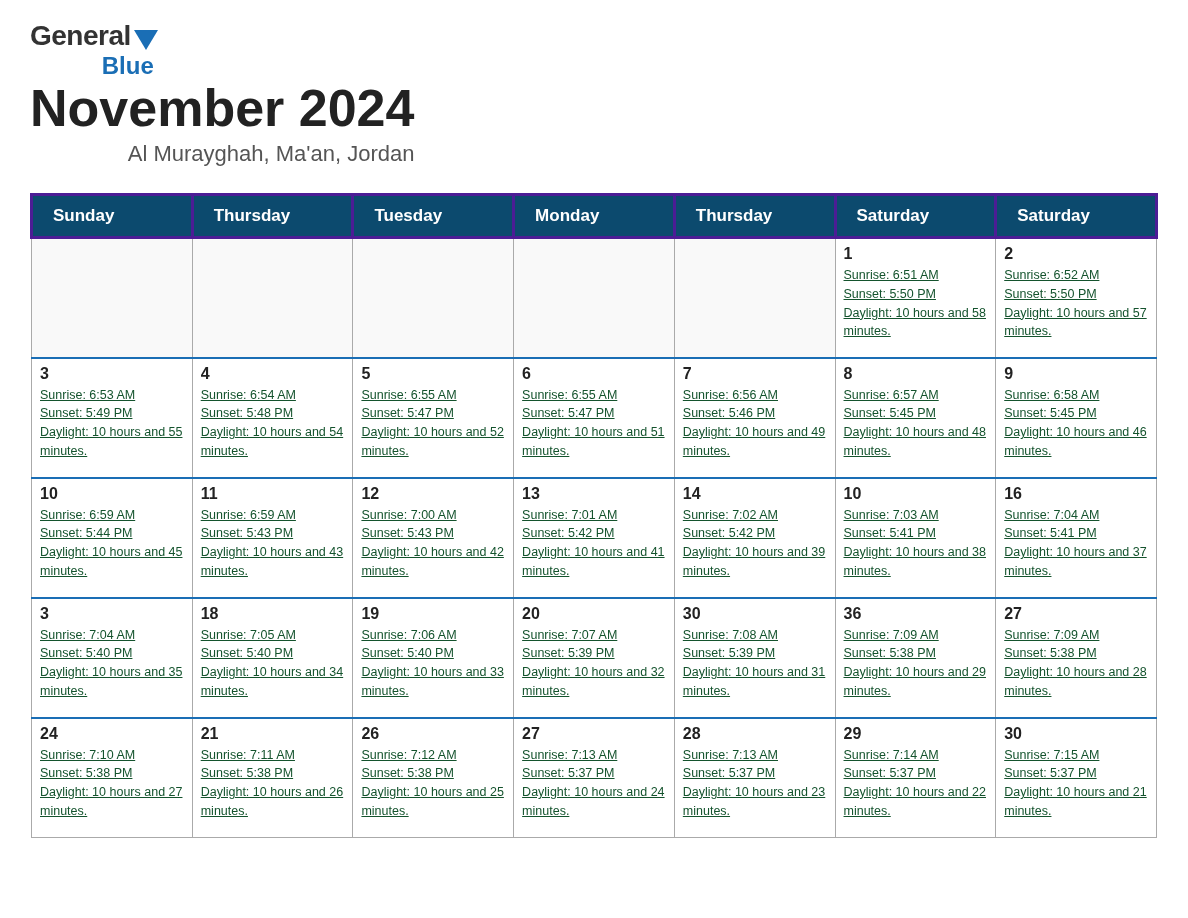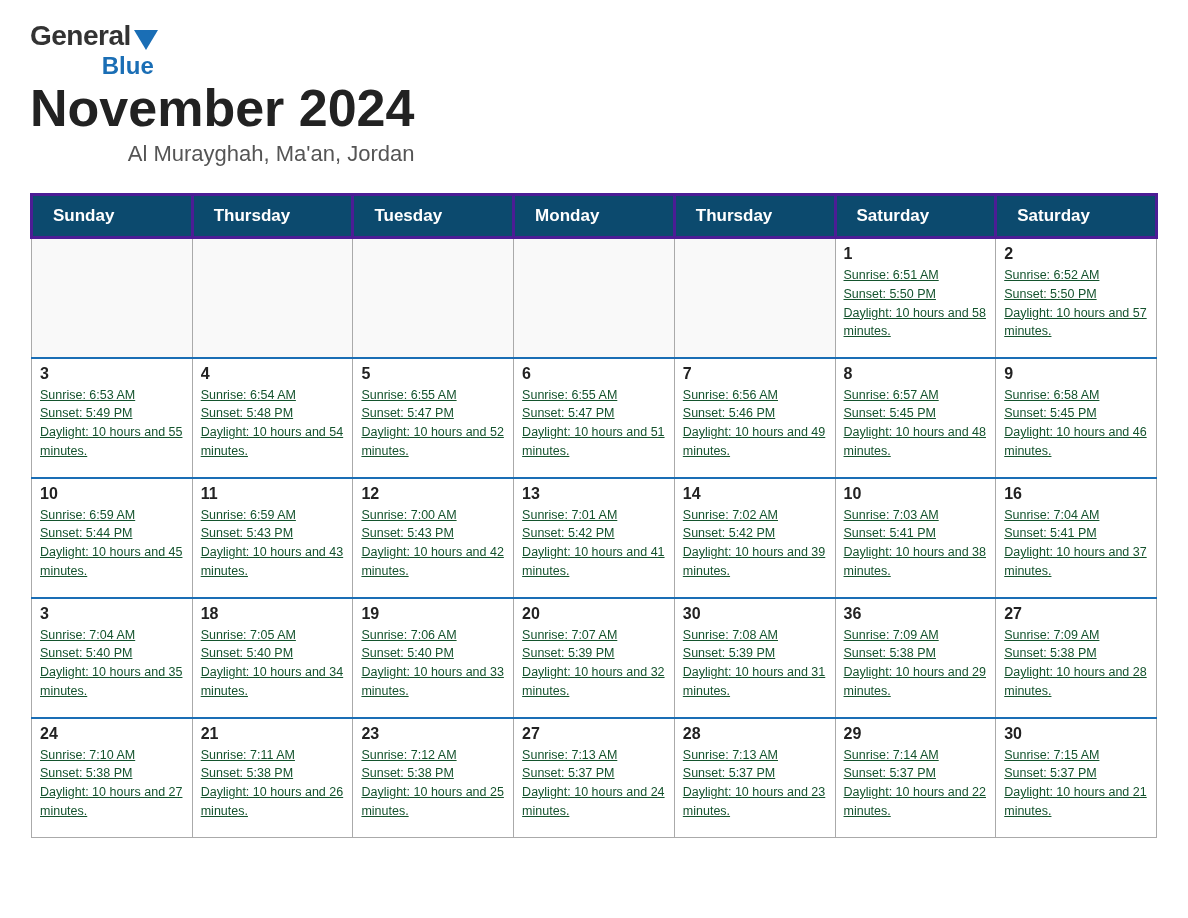--- a/index.html
+++ b/index.html
@@ -252,21 +252,21 @@
       <tr class="row-border">
         <td>
           <span class="day-num">24</span>
           <div class="day-info">Sunrise: 7:10 AM<br>Sunset: 5:38 PM<br>Daylight: 10 hours and 27 minutes.</div>
         </td>
         <td>
           <span class="day-num">21</span>
           <div class="day-info">Sunrise: 7:11 AM<br>Sunset: 5:38 PM<br>Daylight: 10 hours and 26 minutes.</div>
         </td>
         <td>
-          <span class="day-num">23</span>
+          <span class="day-num">26</span>
           <div class="day-info">Sunrise: 7:12 AM<br>Sunset: 5:38 PM<br>Daylight: 10 hours and 25 minutes.</div>
         </td>
         <td>
           <span class="day-num">27</span>
           <div class="day-info">Sunrise: 7:13 AM<br>Sunset: 5:37 PM<br>Daylight: 10 hours and 24 minutes.</div>
         </td>
         <td>
           <span class="day-num">28</span>
           <div class="day-info">Sunrise: 7:13 AM<br>Sunset: 5:37 PM<br>Daylight: 10 hours and 23 minutes.</div>
         </td>

